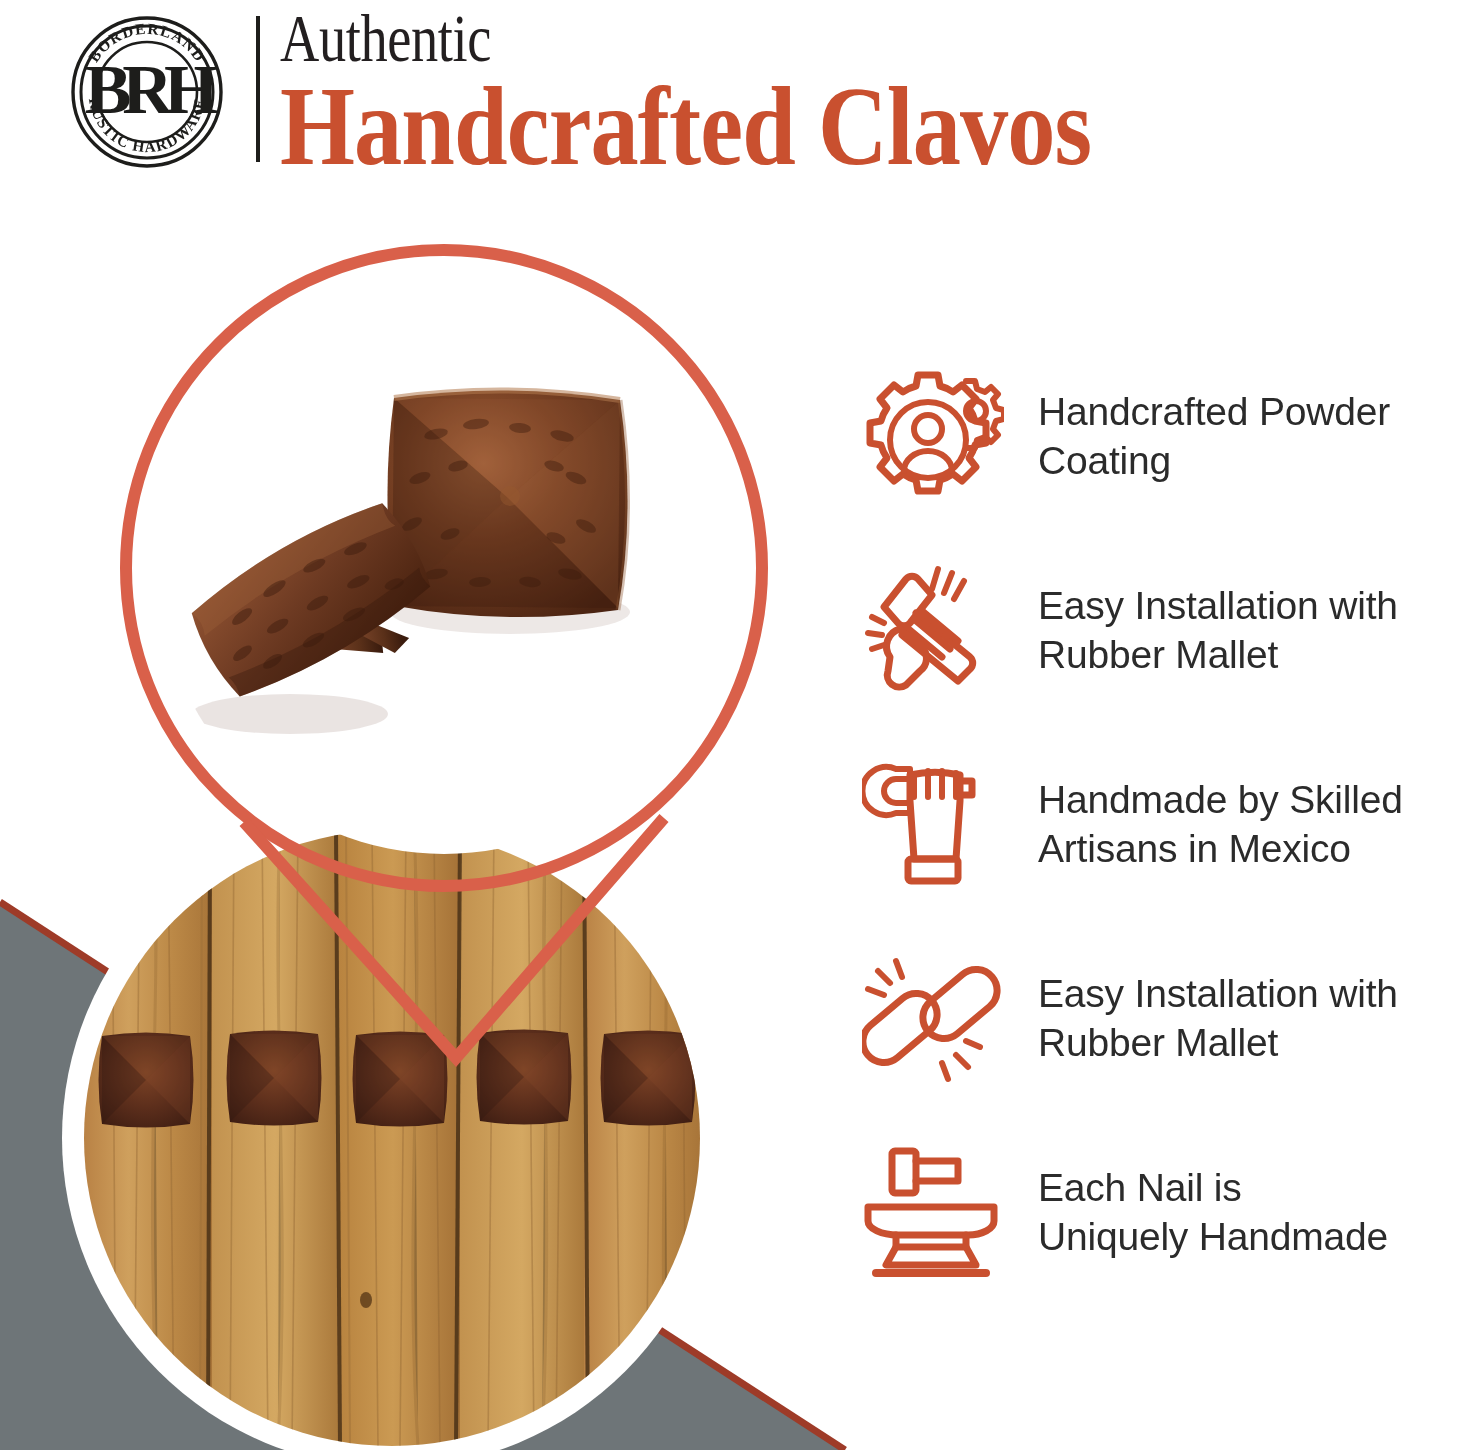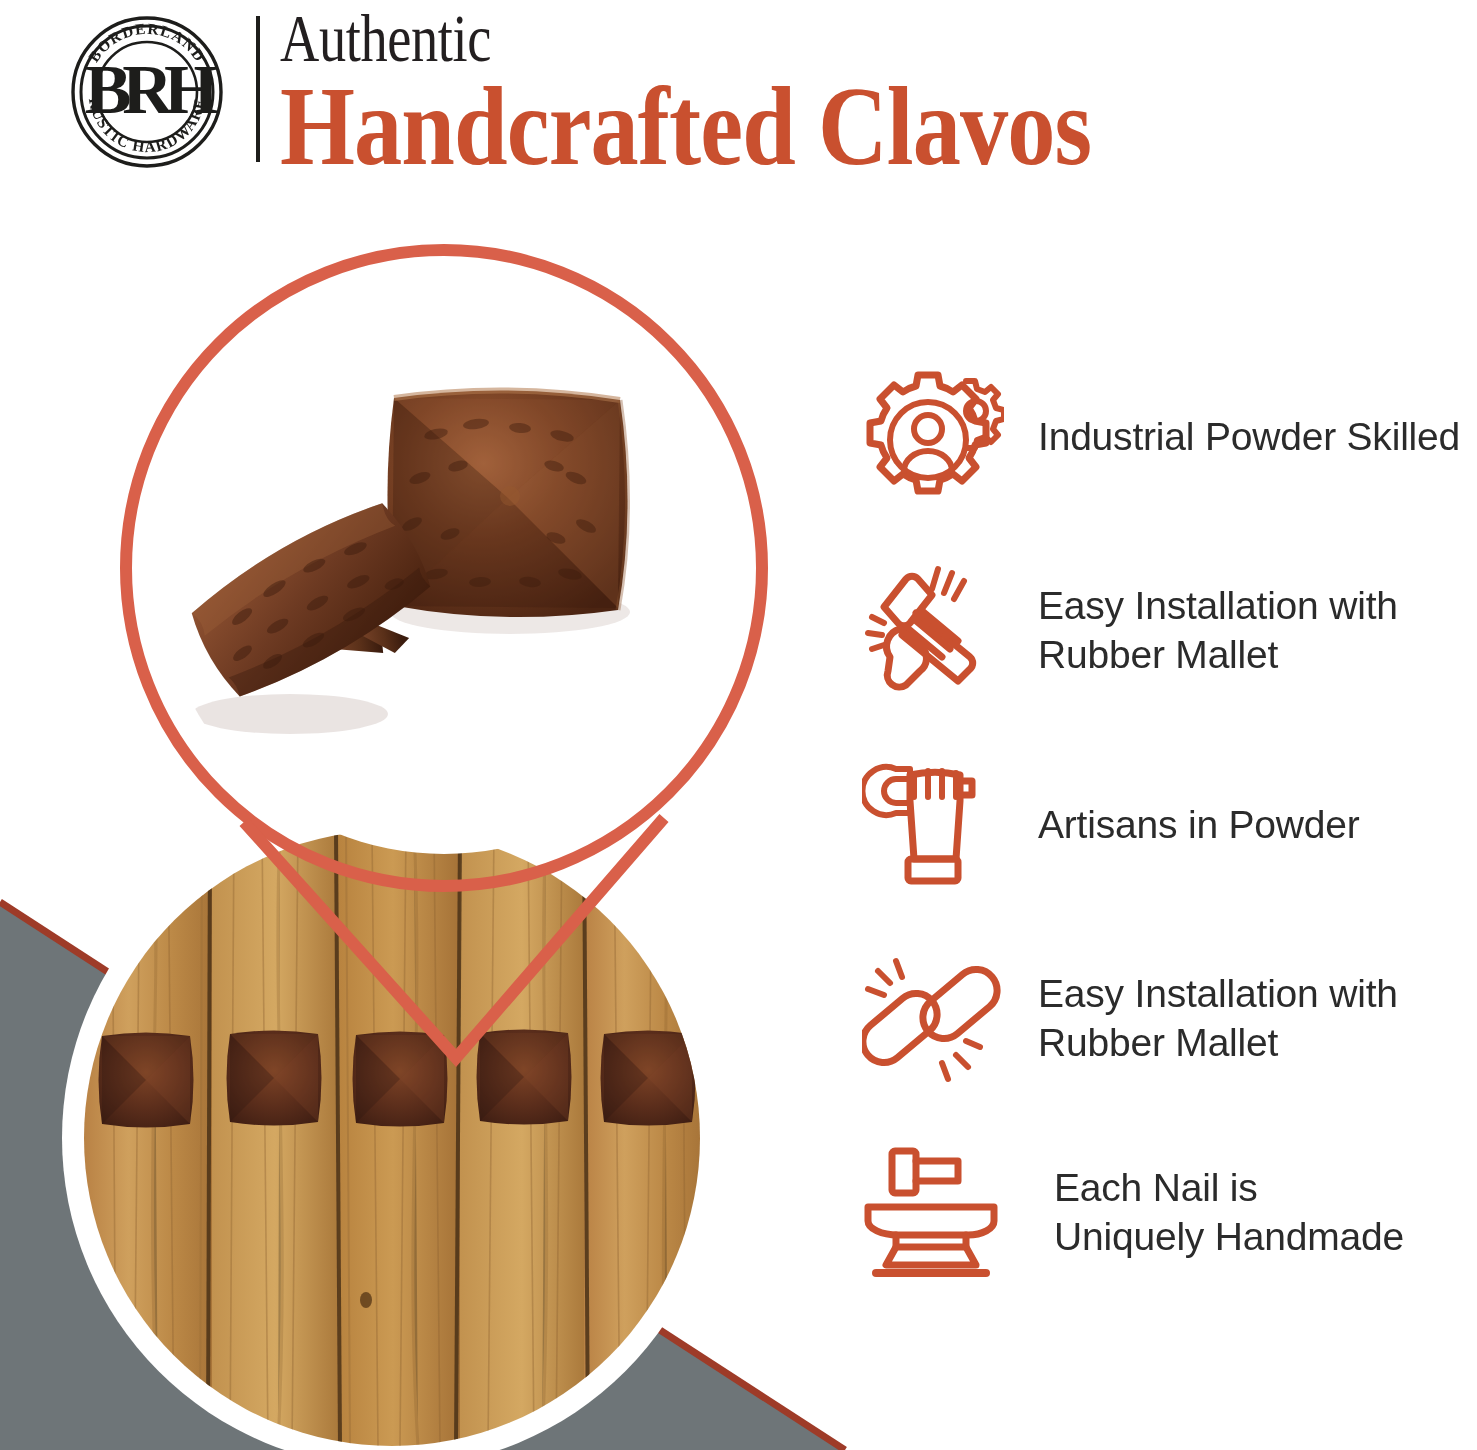--- a/index.html
+++ b/index.html
@@ -80,21 +80,21 @@
   .door-planks{ position:absolute; inset:0; }
 
   
   .features{
     position:absolute; left:862px; top:362px; width:610px; z-index:6;
   }
   .feature{
     position:relative; display:flex; align-items:center;
     height:148px; margin-bottom:46px;
   }
-  .feature:last-child{ margin-bottom:0;gap:16px; }
+  .feature:last-child{ margin-bottom:0; }
   .feature-icon{
     flex:0 0 150px; width:150px; height:142px;
     display:flex; align-items:center; justify-content:flex-start;
   }
   .feature-text{
     font-family:"Liberation Sans", sans-serif;
     font-size:39px; line-height:49px;
     color:#2b2b2b; font-weight:400;
     letter-spacing:-0.2px;
     margin-left:26px;
@@ -366,21 +366,21 @@
                  a40,40 0 0 1 -6,13 l7,9 l-14,14 l-9,-7 a40,40 0 0 1 -13,6 l-2,11 h-20 l-2,-11
                  a40,40 0 0 1 -13,-6 l-9,7 l-14,-14 l7,-9 a40,40 0 0 1 -6,-13 l-11,-2 v-20 l11,-2
                  a40,40 0 0 1 6,-13 l-7,-9 l14,-14 l9,7 a40,40 0 0 1 13,-6 z"></path>
         <circle cx="66" cy="73" r="38" stroke-width="6"></circle>
 
         <circle cx="66" cy="62" r="14" stroke-width="6"></circle>
         <path d="M42,104 a24,20 0 0 1 48,0" stroke-width="6"></path>
       </svg>
     </div>
     <div class="feature-text">
-      <div>Industrial Powder Skilled</div>
+      <div>Handcrafted Powder Coating</div>
     </div>
   </div>
 
   <div class="feature">
     <div class="feature-icon">
       <svg width="142" height="138" viewBox="0 0 142 138" fill="none" stroke="#c9502f" stroke-width="7" stroke-linejoin="round" stroke-linecap="round">
 
         <path d="M22,46 L44,18 a8,8 0 0 1 12,0 L70,34 L48,62 a8,8 0 0 1 -12,0 z"></path>
 
         <path d="M54,52 L108,96 a8,8 0 0 1 0,12 L96,120 L40,74"></path>
@@ -417,21 +417,22 @@
         <path d="M94,18 l0,24" stroke-width="6"></path>
 
         <path d="M98,26 l12,0 l0,14 l-12,0"></path>
 
         <path d="M48,20 a46,16 0 0 1 50,0 l0,26 l-4,58 l-42,0 l-4,-58 z"></path>
 
         <rect x="46" y="104" width="50" height="22" rx="3"></rect>
       </svg>
     </div>
     <div class="feature-text">
-      <div>Artisans in Powder</div>
+      <div>Handmade by Skilled</div>
+      <div>Artisans in Mexico</div>
     </div>
   </div>
 
   <div class="feature">
     <div class="feature-icon">
       <svg width="142" height="138" viewBox="0 0 142 138" fill="none" stroke="#c9502f" stroke-width="7" stroke-linejoin="round" stroke-linecap="round">
 
         <rect x="-4" y="58" width="84" height="42" rx="21" transform="rotate(-40 38 79)"></rect>
 
         <rect x="56" y="34" width="84" height="42" rx="21" transform="rotate(-40 98 55)"></rect>

